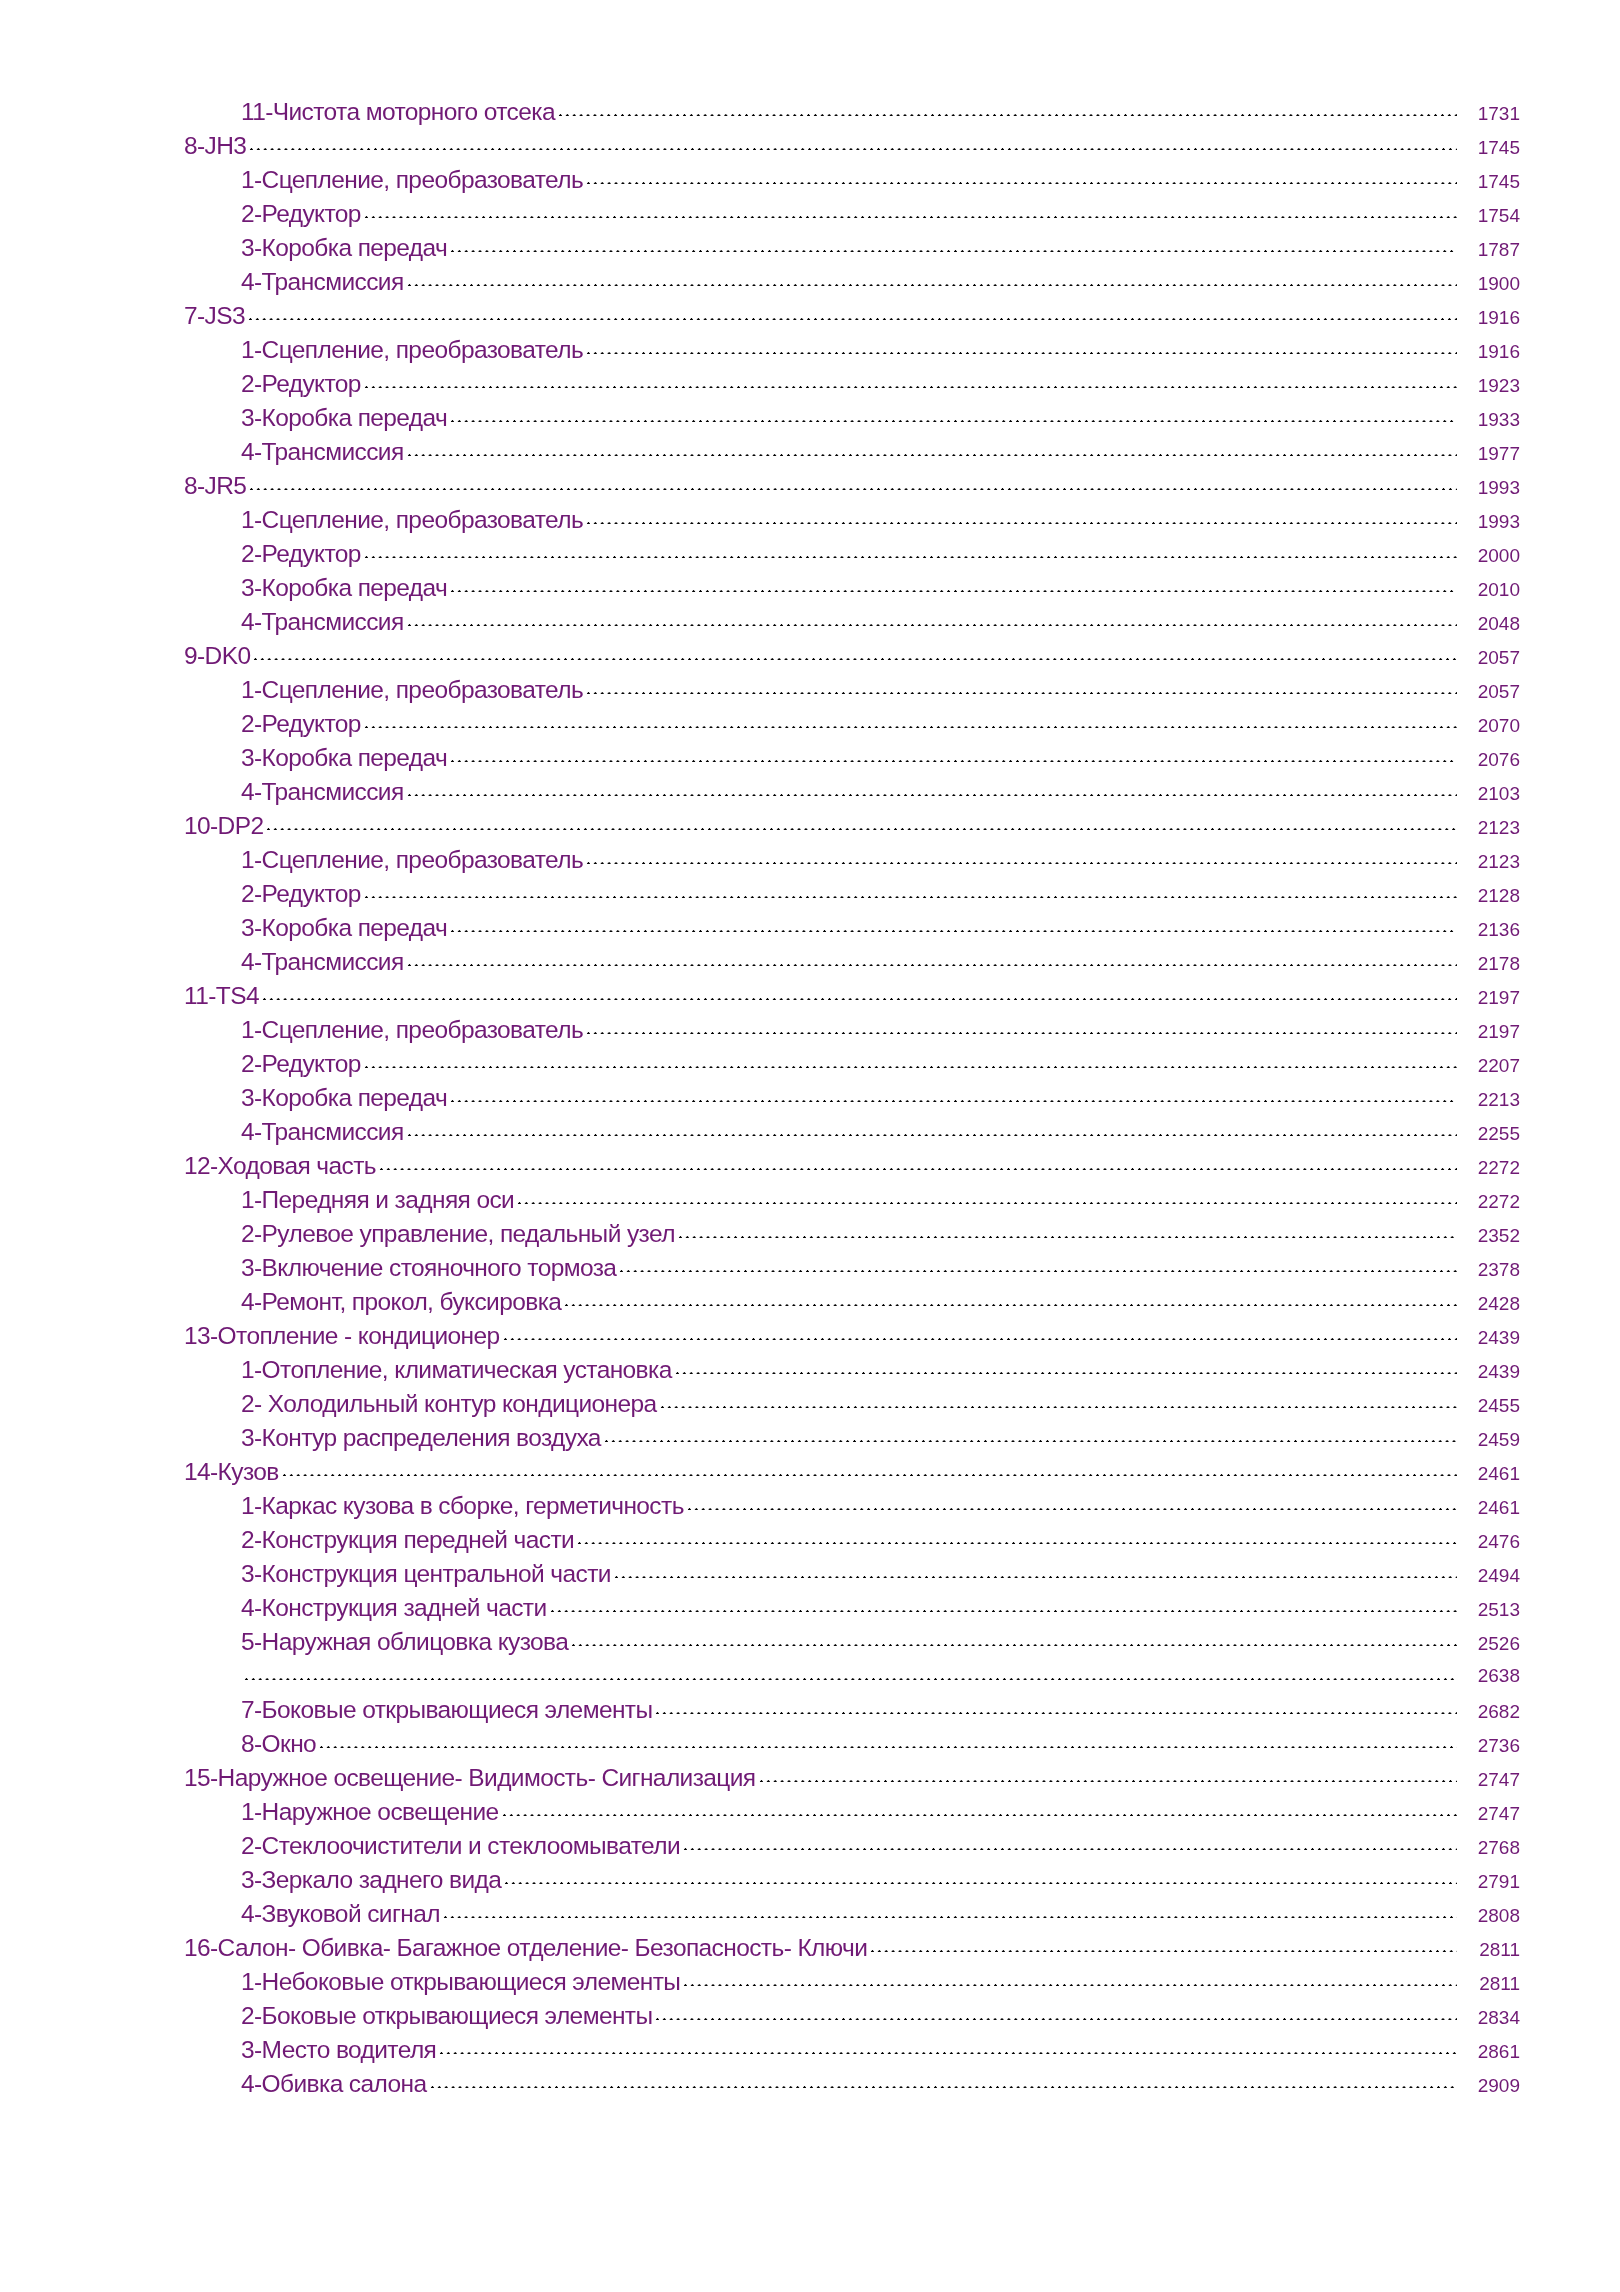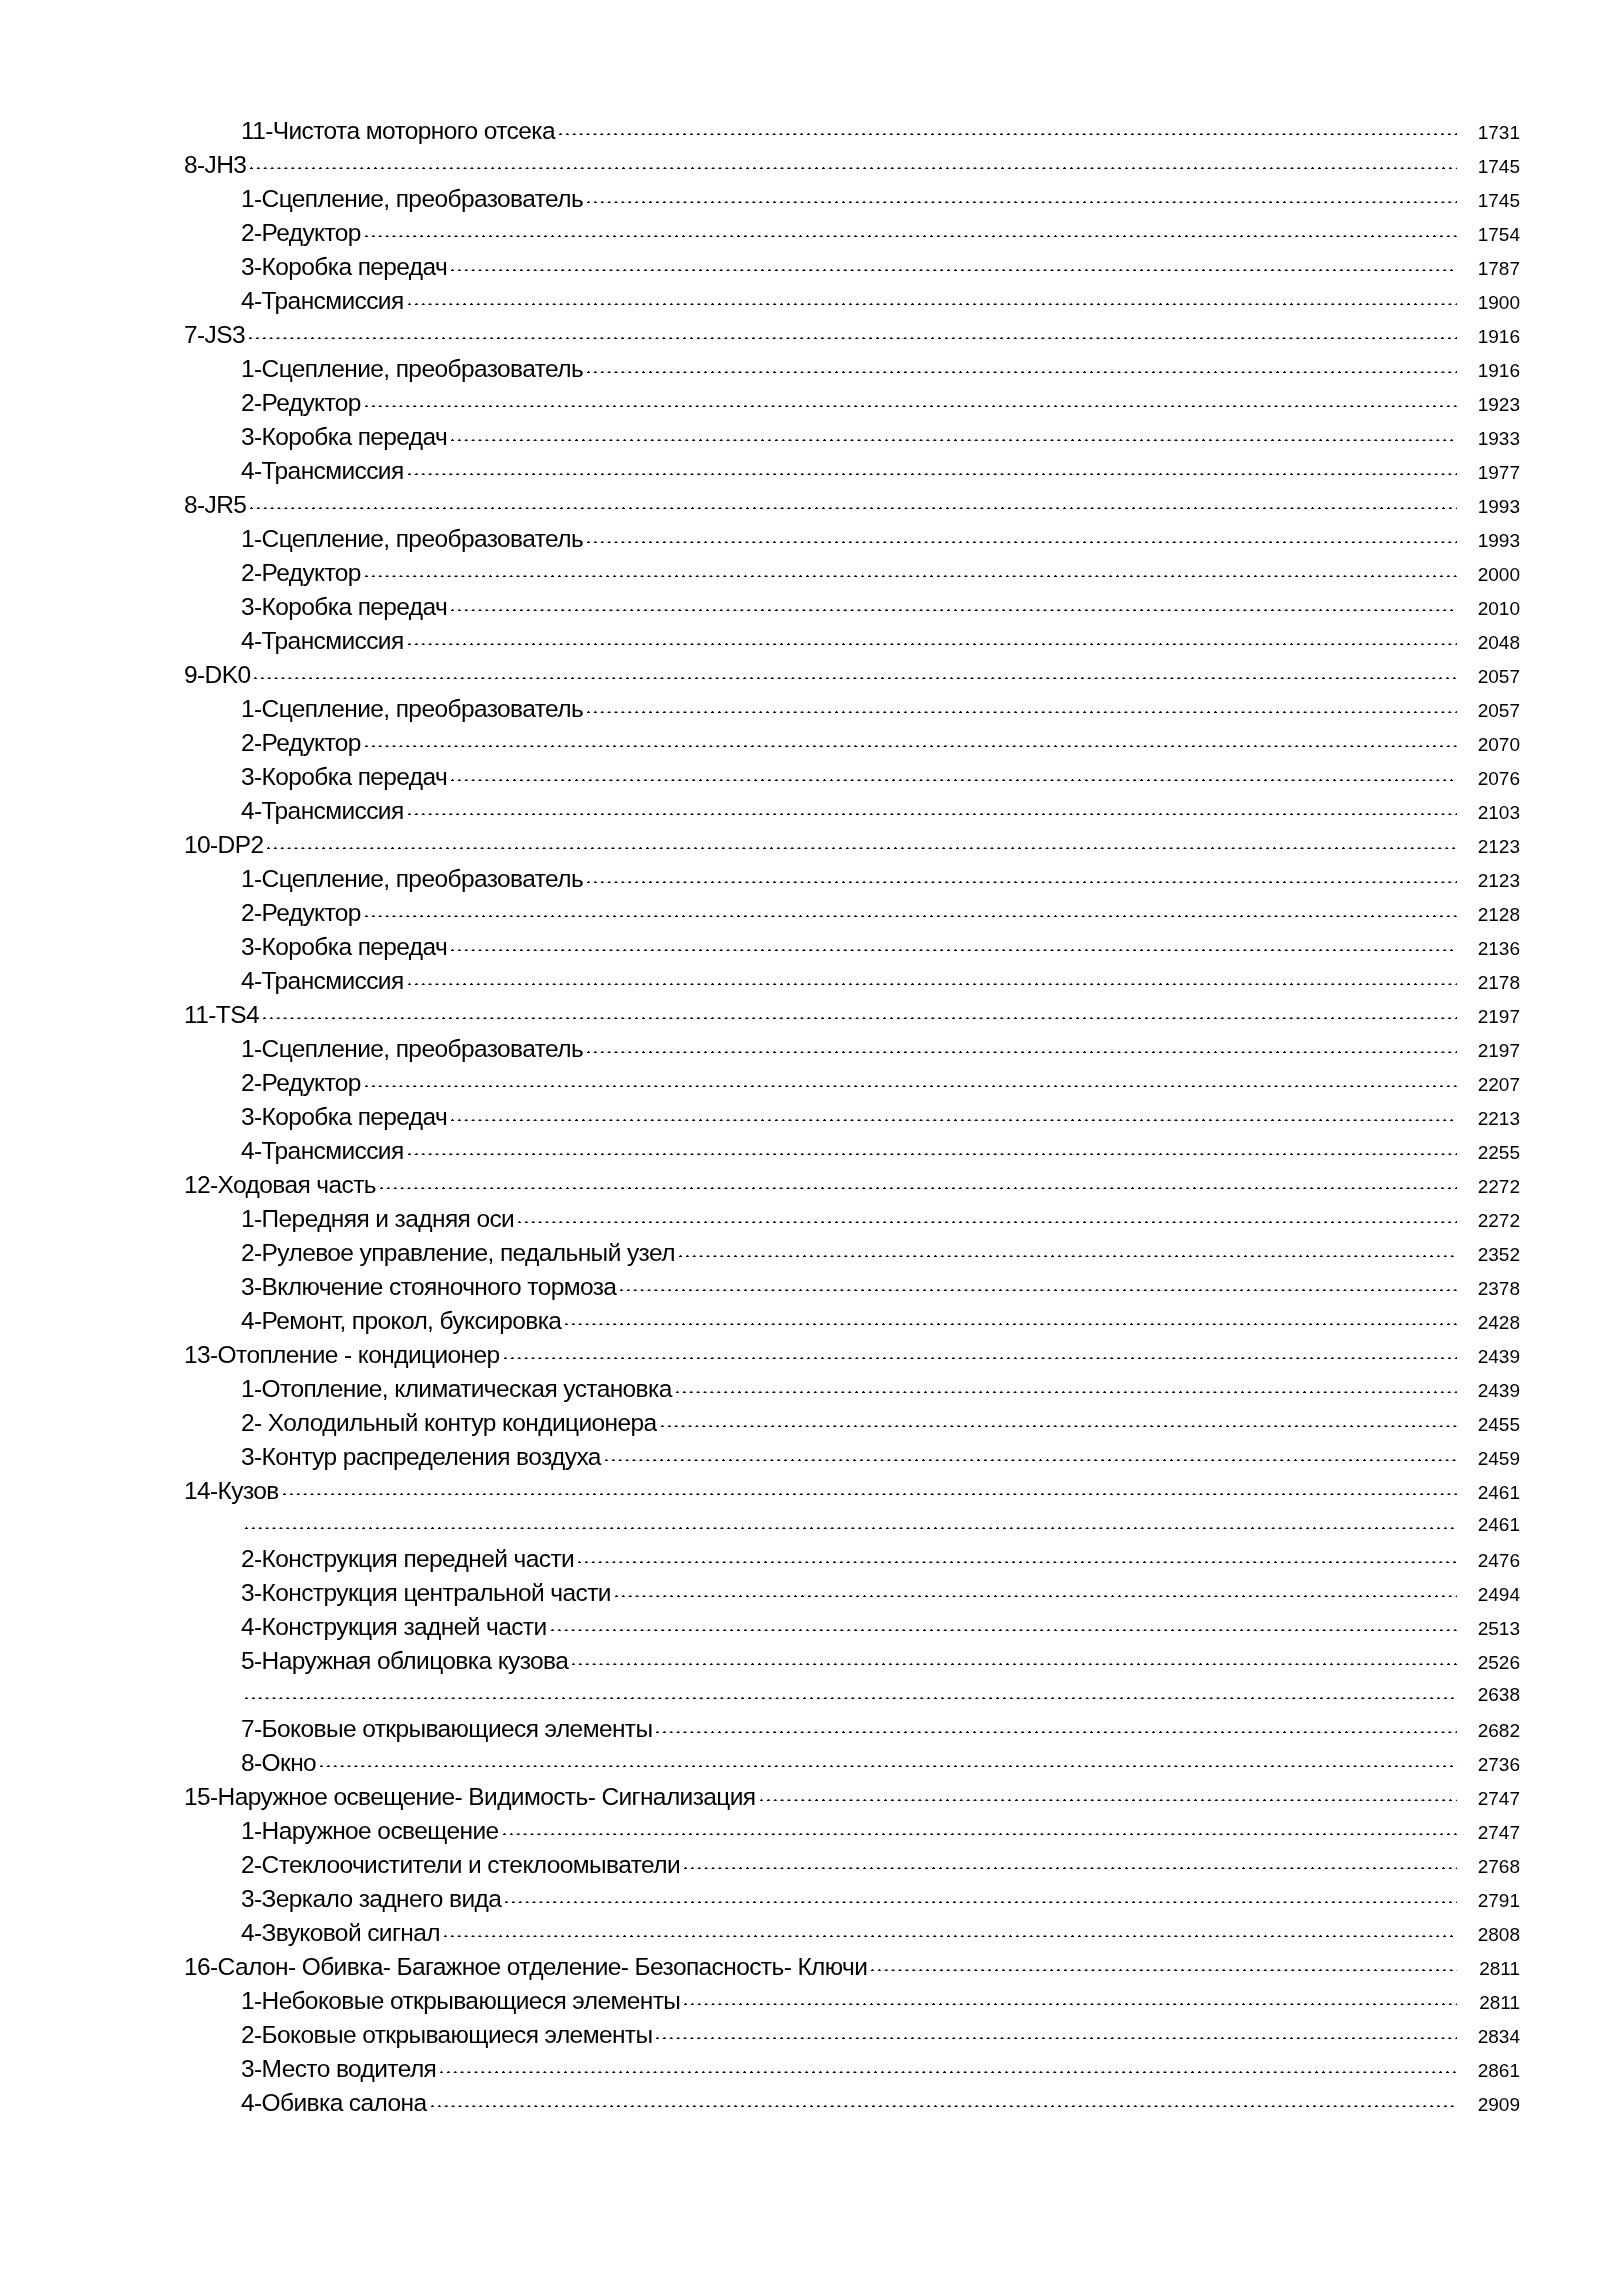--- a/index.html
+++ b/index.html
@@ -1,19 +1,19 @@
 <!DOCTYPE html>
 <html><head>
 <meta charset="utf-8">
 <style>
   html, body { margin: 0; padding: 0; background: #ffffff; }
   body { width: 1620px; height: 2293px; position: relative; overflow: hidden; }
   .toc {
-    position: absolute; left: 184px; top: 114px; width: 1336px;
-    font-family: "Liberation Sans", sans-serif; color: #000000;
+    position: absolute; left: 184px; top: 95px; width: 1336px;
+    font-family: "Liberation Sans", sans-serif; color: #701a75;
   }
   .row {
     display: flex; align-items: baseline; height: 34px; line-height: 34px;
     font-size: 24.5px; white-space: nowrap;
   }
   .row.l2 { padding-left: 57px; }
   .label { transform-origin: left center; display: inline-block; letter-spacing: -0.6px; }
   .leader {
     flex: 1 1 auto; margin: 0 2px; height: 2.9px; align-self: center; margin-top: 5.9px;
     background-image: radial-gradient(circle, #000 1.2px, transparent 1.4px);
@@ -224,20 +224,21 @@
       <span class="label">3-Контур распределения воздуха</span>
       <span class="leader"></span>
       <span class="page">2459</span>
     </div>
     <div class="row l1">
       <span class="label">14-Кузов</span>
       <span class="leader"></span>
       <span class="page">2461</span>
     </div>
     <div class="row l2">
+      <span class="label">1-Каркас кузова в сборке, герметичность</span>
       <span class="leader"></span>
       <span class="page">2461</span>
     </div>
     <div class="row l2">
       <span class="label">2-Конструкция передней части</span>
       <span class="leader"></span>
       <span class="page">2476</span>
     </div>
     <div class="row l2">
       <span class="label">3-Конструкция центральной части</span>

